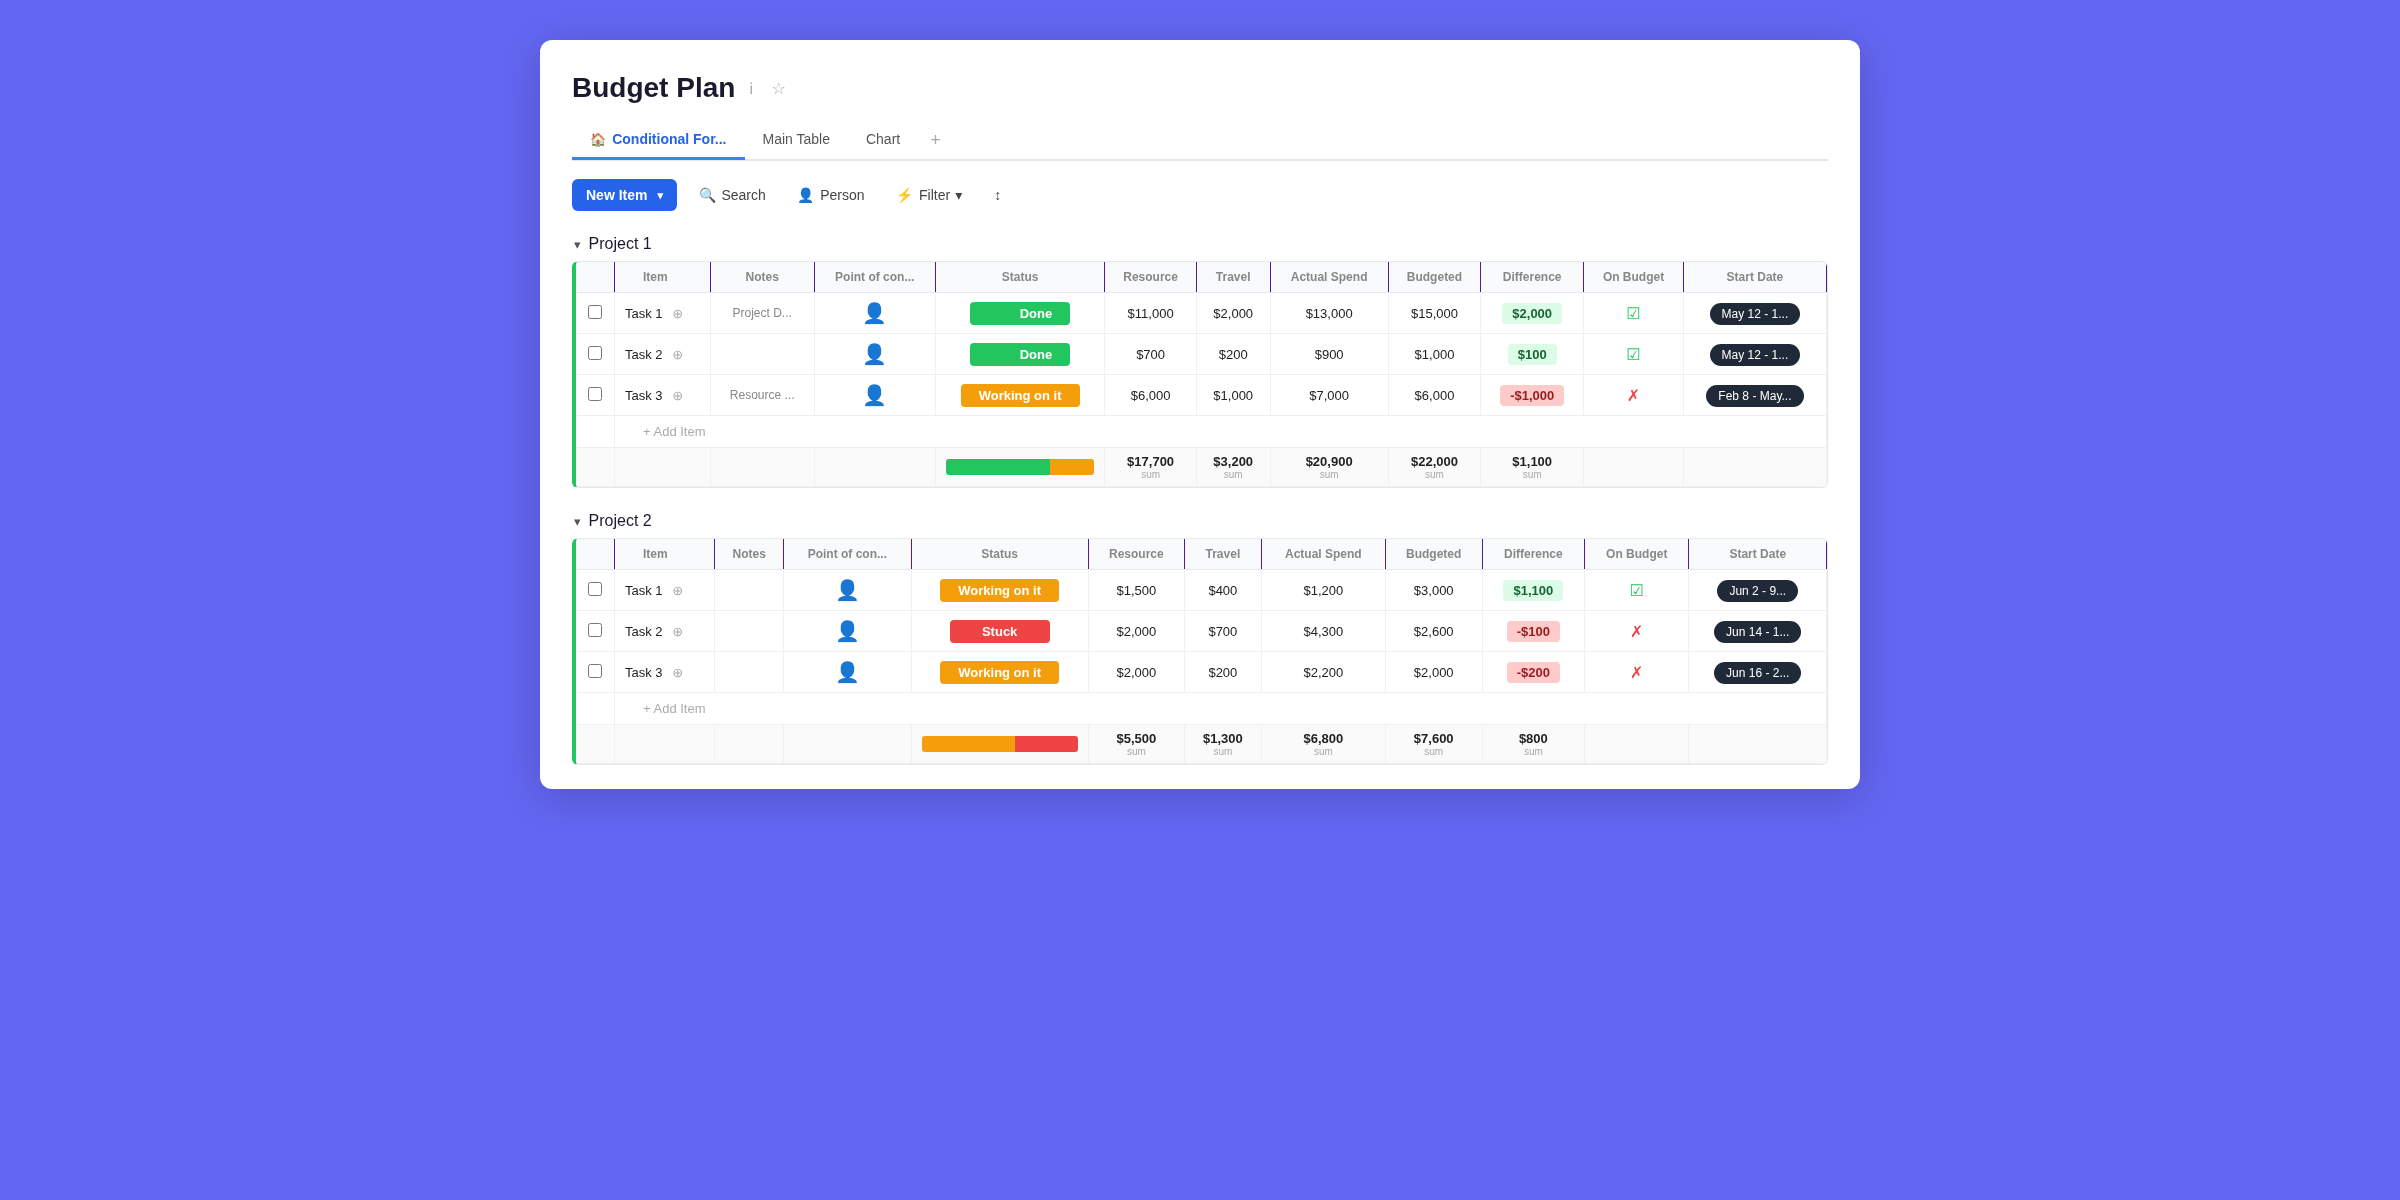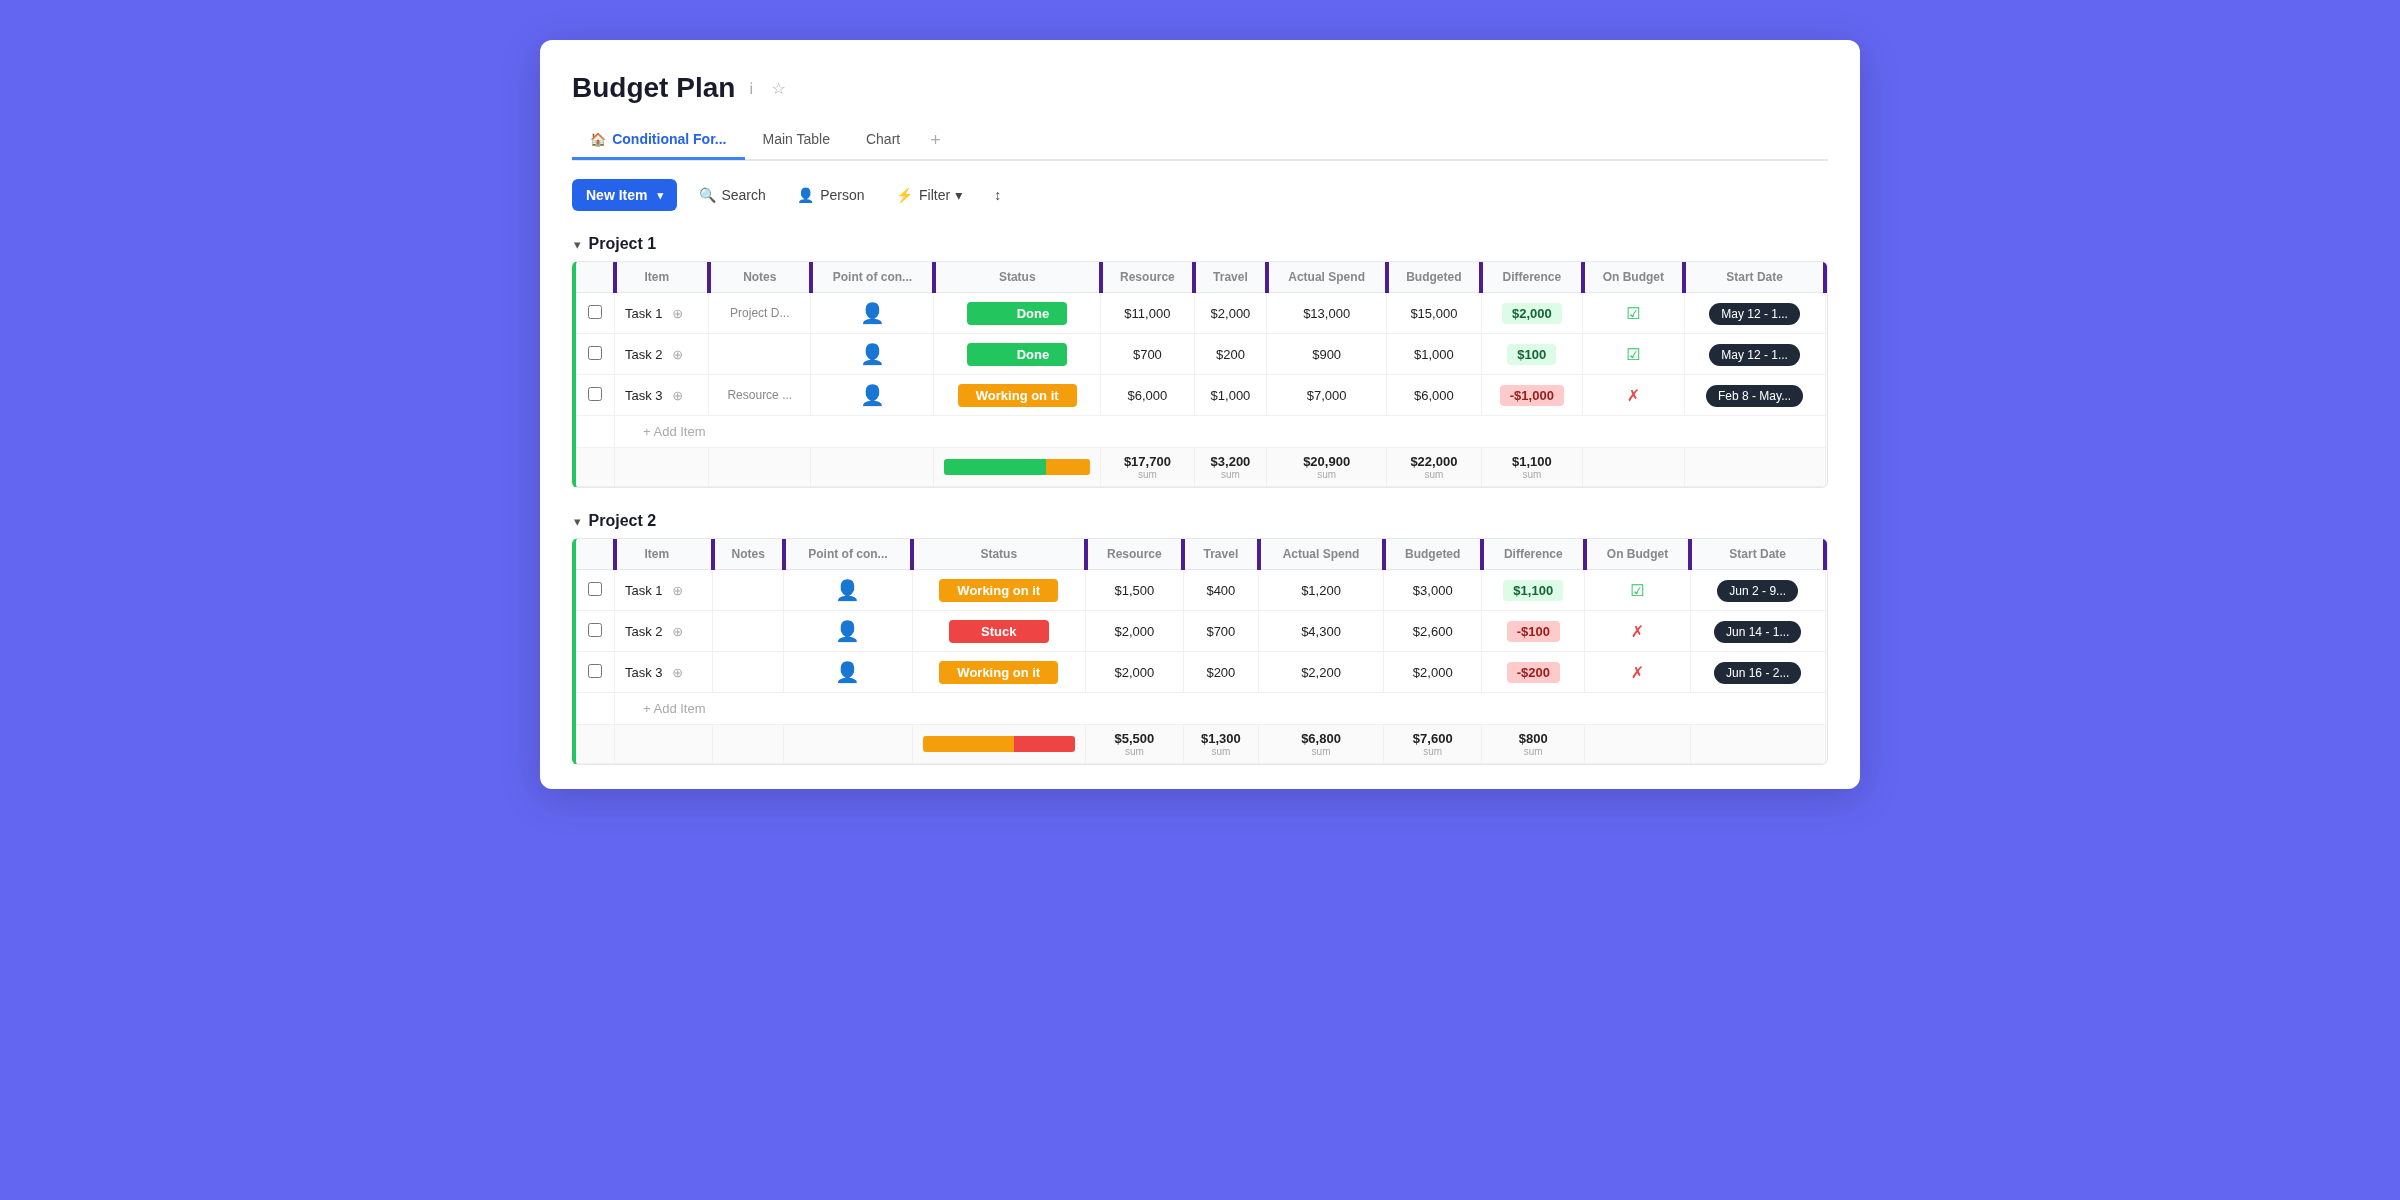--- a/index.html
+++ b/index.html
@@ -110,21 +110,21 @@
     }
     .section-header {
       display: flex;
       align-items: center;
       gap: 8px;
       margin-bottom: 8px;
       padding-left: 2px;
     }
     .section-title {
       font-size: 16px;
-      font-weight: 700;
+      font-weight: 400;
       color: #1a1a2e;
     }
     .chevron-icon { color: #555; font-size: 13px; }
 
     .table-wrap {
       overflow-x: auto;
       border-radius: 6px;
       border: 1px solid #e5e7eb;
     }
     table {
@@ -132,21 +132,21 @@
       width: 100%;
       min-width: 1100px;
     }
     th {
       background: #f9fafb;
       font-size: 12px;
       color: #888;
       font-weight: 600;
       padding: 8px 10px;
       border-bottom: 1px solid #e5e7eb;
-      border-right: 4px solid #4c1d95;
+      border-right: 1px solid #4c1d95;
       text-align: center;
       white-space: nowrap;
     }
     th.item-col { text-align: left; padding-left: 28px; }
     td {
       font-size: 13px;
       color: #222;
       padding: 8px 10px;
       border-bottom: 1px solid #f0f0f0;
       border-right: 1px solid #f0f0f0;

